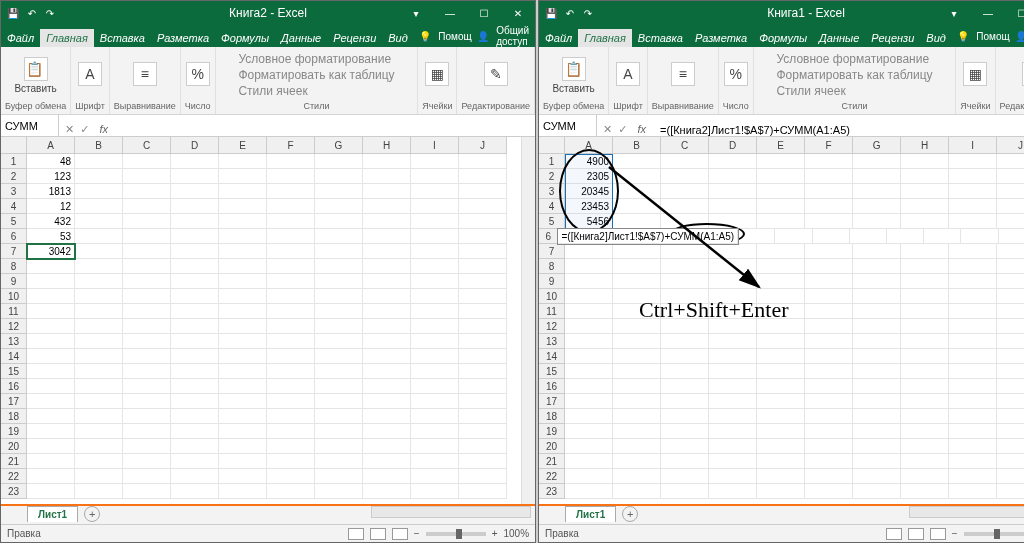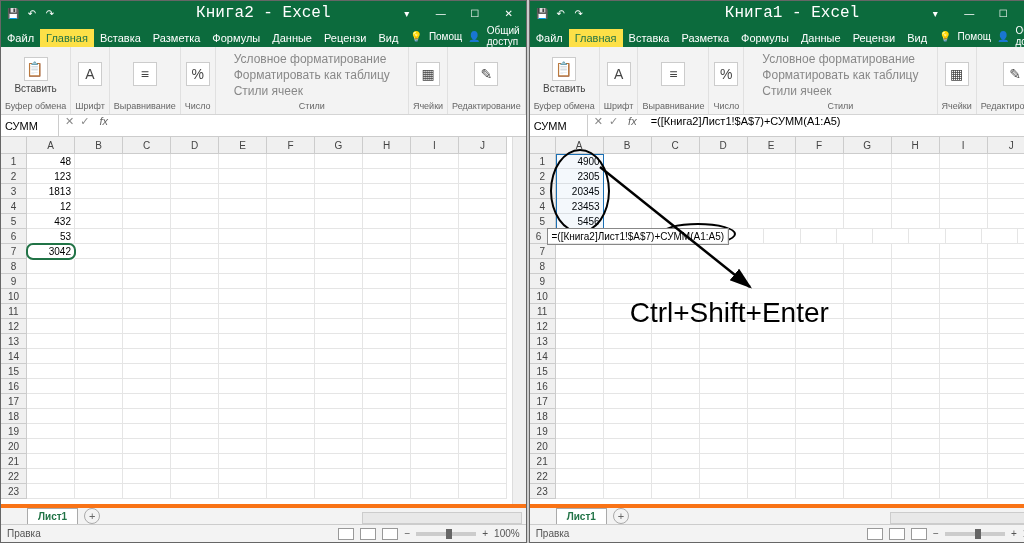--- a/index.html
+++ b/index.html
@@ -2,66 +2,66 @@
 <html><head>
 <meta charset="utf-8">
 <style>
   * { box-sizing: border-box; margin: 0; padding: 0; font-family: "Segoe UI", Tahoma, sans-serif; }
   body { width: 1024px; height: 543px; display: flex; background: #ccc; overflow: hidden; }
   .window { flex: 1; display: flex; flex-direction: column; background: #fff; border: 1px solid #666; position: relative; }
   .window + .window { margin-left: 2px; }
   .titlebar { height: 24px; background: #0c6b3d; color: #fff; display: flex; align-items: center; font-size: 11px; position: relative; }
   .titlebar .qat { display: flex; gap: 4px; padding: 0 6px; }
   .titlebar .qat span { width: 14px; height: 14px; display: inline-flex; align-items: center; justify-content: center; font-size: 10px; }
-  .titlebar .title { position: absolute; left: 50%; transform: translateX(-50%); font-size: 16px; color: #fff; white-space: nowrap; font-family: Liberation Mono, monospace; }
+  .titlebar .title { position: absolute; left: 50%; transform: translateX(-50%); font-size: 12px; color: #fff; white-space: nowrap; }
   .titlebar .winbtns { margin-left: auto; display: flex; }
   .titlebar .winbtn { width: 34px; height: 24px; display: flex; align-items: center; justify-content: center; font-size: 10px; color: #fff; }
   .tabs { height: 22px; background: #0c6b3d; display: flex; align-items: flex-end; font-size: 11px; }
-  .tab { padding: 3px 6px 3px 6px; color: #fff; cursor: pointer; white-space: nowrap; }
-  .tab.active { background: #fde047; color: #217346; margin-top: 40px; }
+  .tab { padding: 3px 6px 3px 6px; color: #fff; cursor: pointer; white-space: nowrap; font-style: italic; }
+  .tab.active { background: #e5e5e5; color: #217346; margin-top: 40px; }
   .tabs .help { margin-left: auto; display: flex; align-items: center; gap: 6px; padding: 0 6px; color: #fff; }
   .tabs .help span { font-size: 10px; }
   .ribbon { height: 68px; background: #f3f3f3; border-bottom: 1px solid #d4d4d4; display: flex; }
   .group { border-right: 1px solid #e0e0e0; padding: 2px 4px; display: flex; flex-direction: column; justify-content: space-between; }
   .group .gcontent { display: flex; align-items: center; justify-content: center; flex: 1; gap: 4px; }
   .group .glabel { font-size: 9px; color: #666; text-align: center; padding-bottom: 1px; white-space: nowrap; }
   .group.styles { flex: 1; }
   .bigbtn { text-align: center; font-size: 10px; color: #444; }
   .bigbtn .ico { width: 24px; height: 24px; margin: 0 auto 2px; background: #fff; border: 1px solid #ccc; display: flex; align-items: center; justify-content: center; font-size: 14px; }
   .styleitem { font-size: 12px; color: #888; padding: 1px 0; white-space: nowrap; }
   .stylecol { display: flex; flex-direction: column; }
-  .namebox-row { height: 22px; border-bottom: 1px solid #ccc; display: flex; align-items: flex-start; font-size: 11px; }
+  .namebox-row { height: 22px; border-bottom: 1px solid #ccc; display: flex; align-items: flex-end; font-size: 11px; }
   .namebox { width: 58px; border-right: 1px solid #ccc; padding: 0 4px; height: 100%; display: flex; align-items: center; background: #fff; }
   .fbtns { display: flex; gap: 6px; padding: 0 6px; color: #888; font-size: 11px; }
   .fbtns span { cursor: pointer; }
   .fx { font-style: italic; color: #666; padding: 0 4px; }
   .formula { flex: 1; padding: 0 4px; font-size: 11px; }
   .grid-area { flex: 1; position: relative; overflow: hidden; background: #fff; }
   .grid { position: absolute; inset: 0; }
   .colheads { display: flex; position: sticky; top: 0; }
   .corner { width: 26px; height: 17px; background: #f0f0f0; border-right: 1px solid #ccc; border-bottom: 1px solid #ccc; }
   .colhead { width: 48px; height: 17px; background: #f0f0f0; border-right: 1px solid #ccc; border-bottom: 1px solid #ccc; text-align: center; font-size: 10px; color: #444; line-height: 17px; }
   .row { display: flex; }
   .rowhead { width: 26px; height: 15px; background: #f0f0f0; border-right: 1px solid #ccc; border-bottom: 1px solid #ccc; text-align: center; font-size: 10px; color: #444; line-height: 15px; }
   .cell { width: 48px; height: 15px; border-right: 1px solid #e5e5e5; border-bottom: 1px solid #e5e5e5; font-size: 10px; text-align: right; padding: 0 3px; line-height: 15px; overflow: visible; white-space: nowrap; }
-  .cell.selected { outline: 2px solid #217346; outline-offset: -1px; position: relative; z-index: 2; border-radius: 6px; }
+  .cell.selected { outline: 2px solid #217346; outline-offset: -1px; position: relative; z-index: 2; }
   .cell.editbox { background: #fff; outline: 1px solid #888; text-align: left; position: relative; z-index: 5; width: 200px; font-size: 10px; }
   .sel-range { position: absolute; border: 1px solid #1a6fb3; background: rgba(30,120,200,0.05); pointer-events: none; }
   .sel-ellipse { position: absolute; border: 2px solid #000; border-radius: 50%; pointer-events: none; }
-  .sheet-tabs { height: 20px; border-top: 4px solid #f97316; display: flex; align-items: flex-end; font-size: 10px; background: #f3f3f3; position: relative; }
+  .sheet-tabs { height: 20px; border-top: 2px solid #f97316; display: flex; align-items: flex-start; font-size: 10px; background: #f3f3f3; position: relative; }
   .sheet-tabs .sheettab { background: #fff; border: 1px solid #aaa; border-bottom: none; padding: 2px 10px; margin-left: 26px; font-weight: bold; color: #217346; }
   .sheet-tabs .addsheet { width: 16px; height: 16px; border: 1px solid #aaa; border-radius: 50%; margin-left: 6px; text-align: center; line-height: 14px; color: #666; font-size: 11px; }
   .sheet-tabs .hsb { position: absolute; right: 4px; width: 160px; height: 12px; background: #e8e8e8; border: 1px solid #ccc; }
   .statusbar { height: 18px; background: #f3f3f3; border-top: 1px solid #ccc; display: flex; align-items: center; font-size: 10px; color: #555; padding: 0 6px; }
   .statusbar .right { margin-left: auto; display: flex; align-items: center; gap: 6px; }
   .viewbtn { width: 16px; height: 12px; border: 1px solid #999; background: #fff; }
   .zoom-slider { width: 60px; height: 4px; background: #ccc; position: relative; }
   .zoom-slider::after { content:""; position:absolute; left:50%; top:-3px; width:6px; height:10px; background:#666; }
   .arrow-svg { position: absolute; pointer-events: none; z-index: 10; }
-  .annotation-text { position: absolute; font-size: 28px; font-family: Liberation Sans, sans-serif; color: #000; z-index: 10; }
+  .annotation-text { position: absolute; font-size: 22px; font-family: Liberation Serif, serif; color: #000; z-index: 10; }
   .vsb { position: absolute; right: 0; top: 0; bottom: 0; width: 14px; background: #f0f0f0; border-left: 1px solid #ddd; }
 </style>
 </head>
 <body>
 
 <div class="window">
   <div class="titlebar">
     <div class="qat">
       <span>💾</span>
       <span>↶</span>

